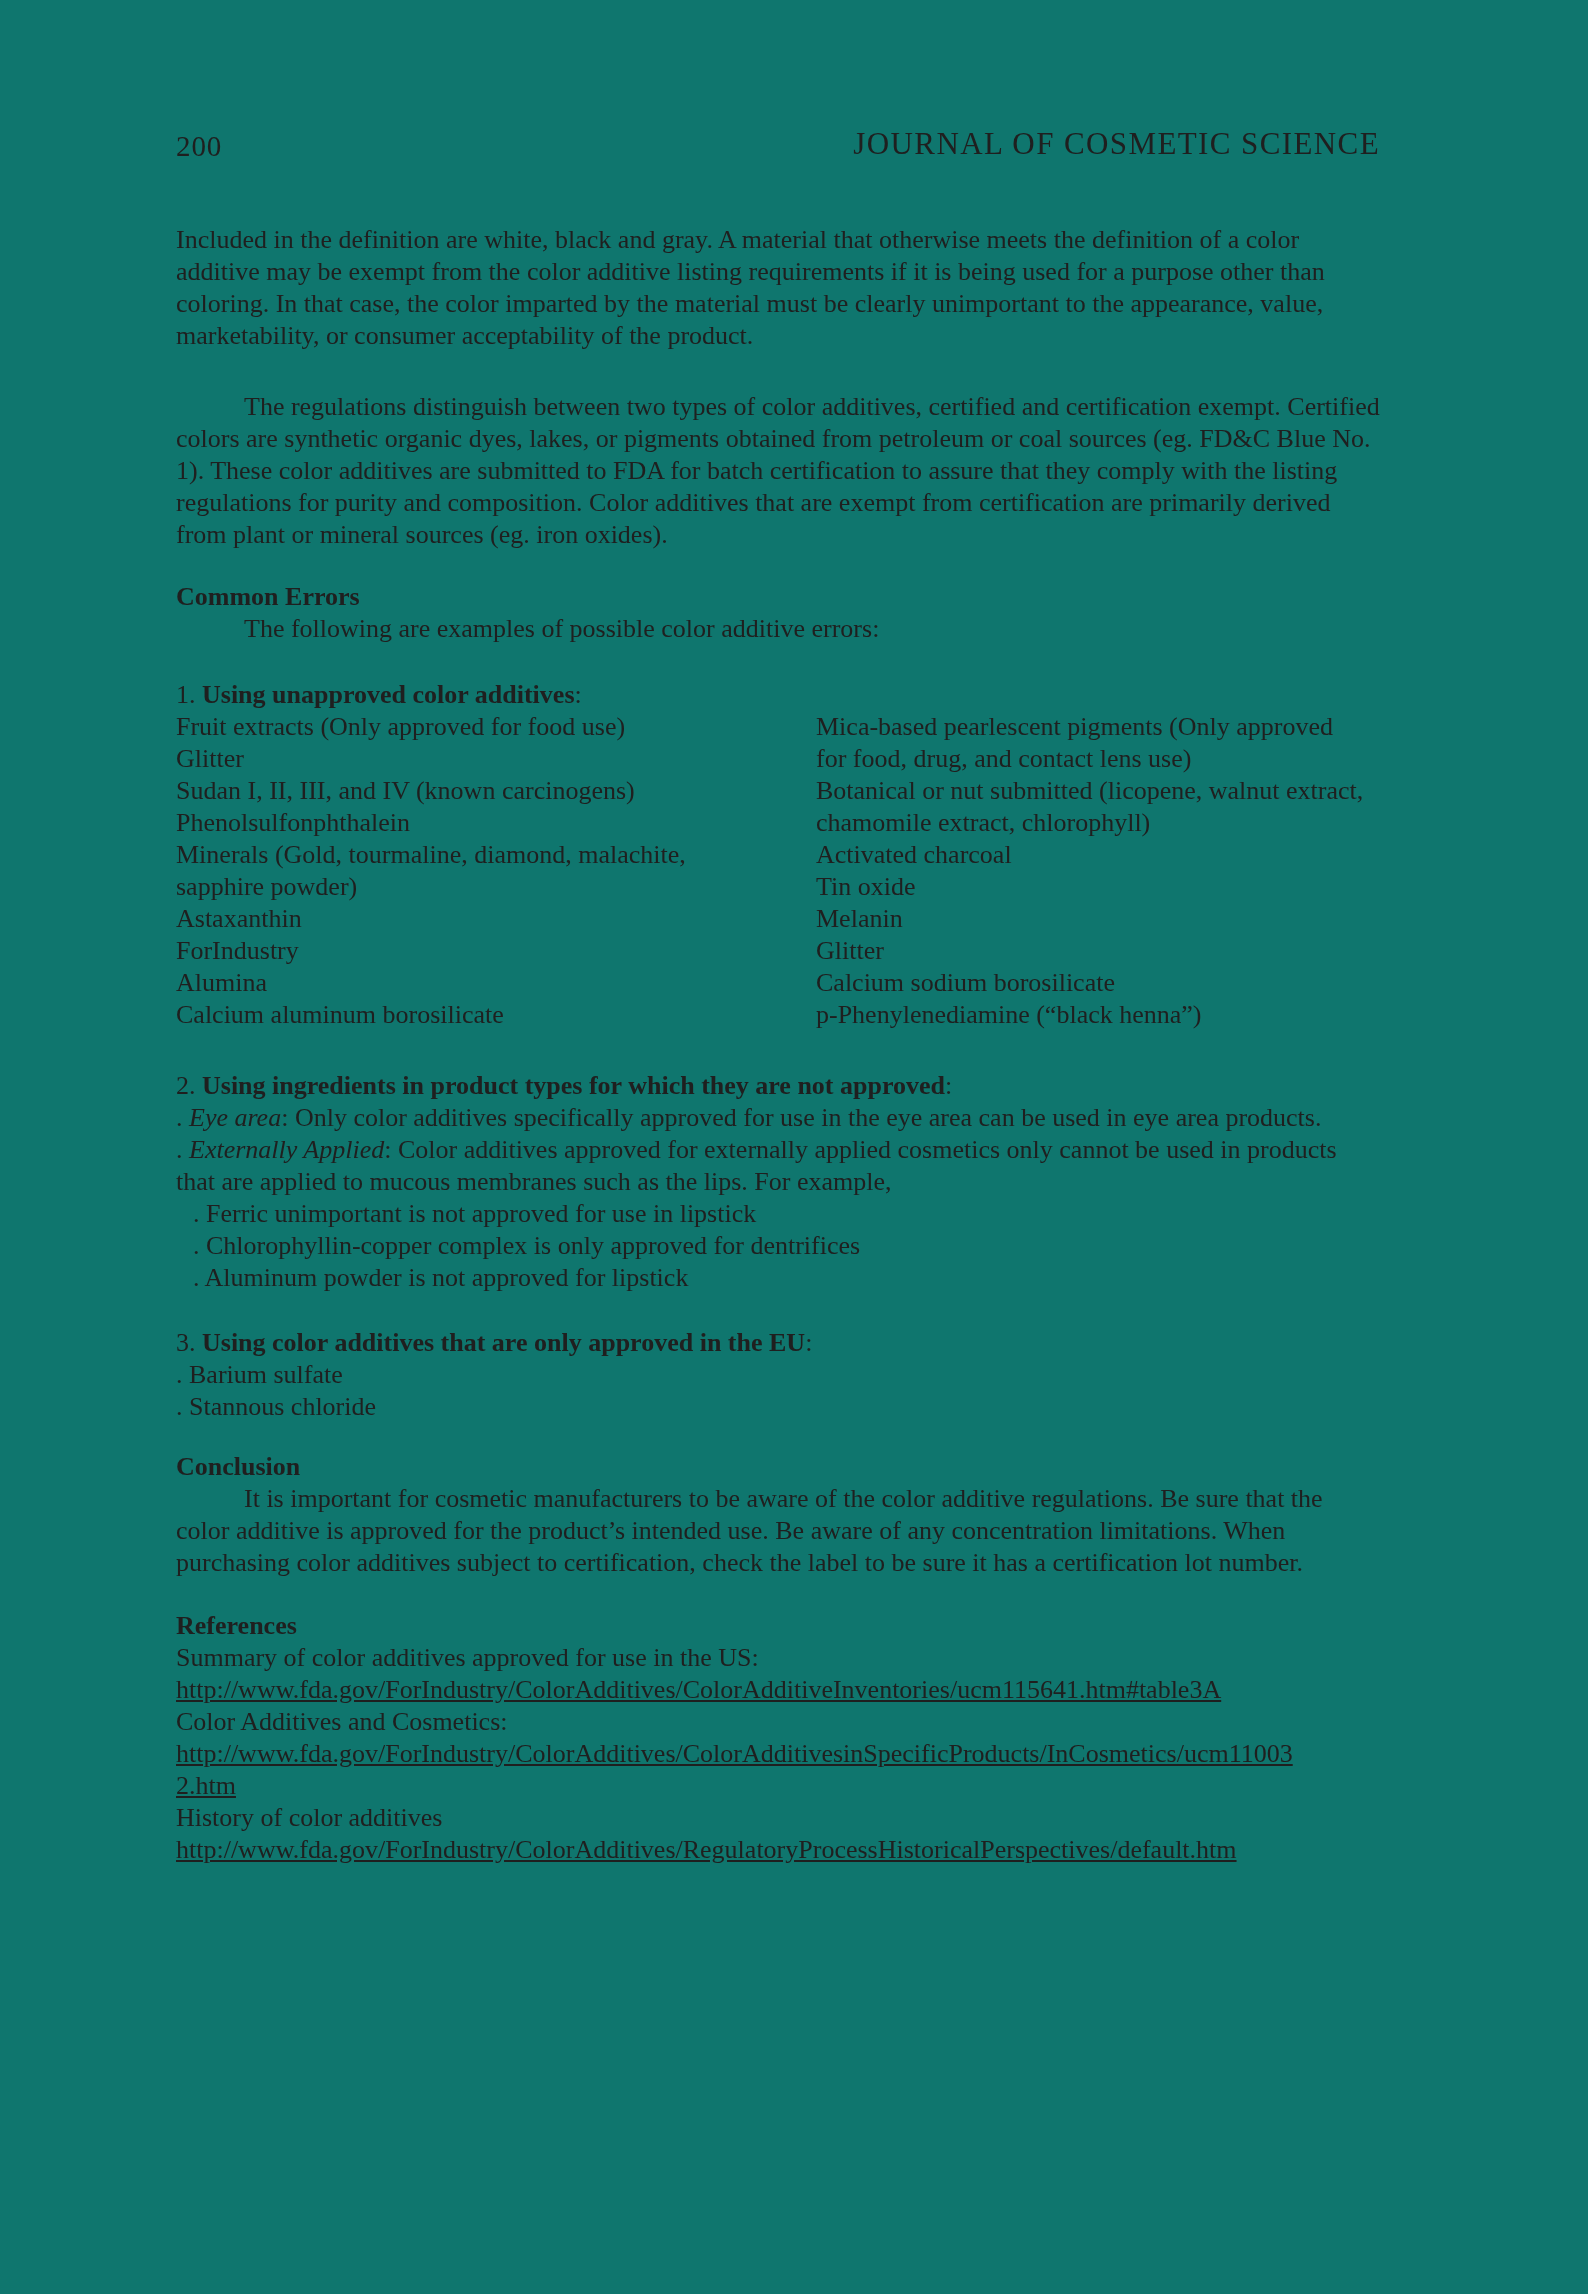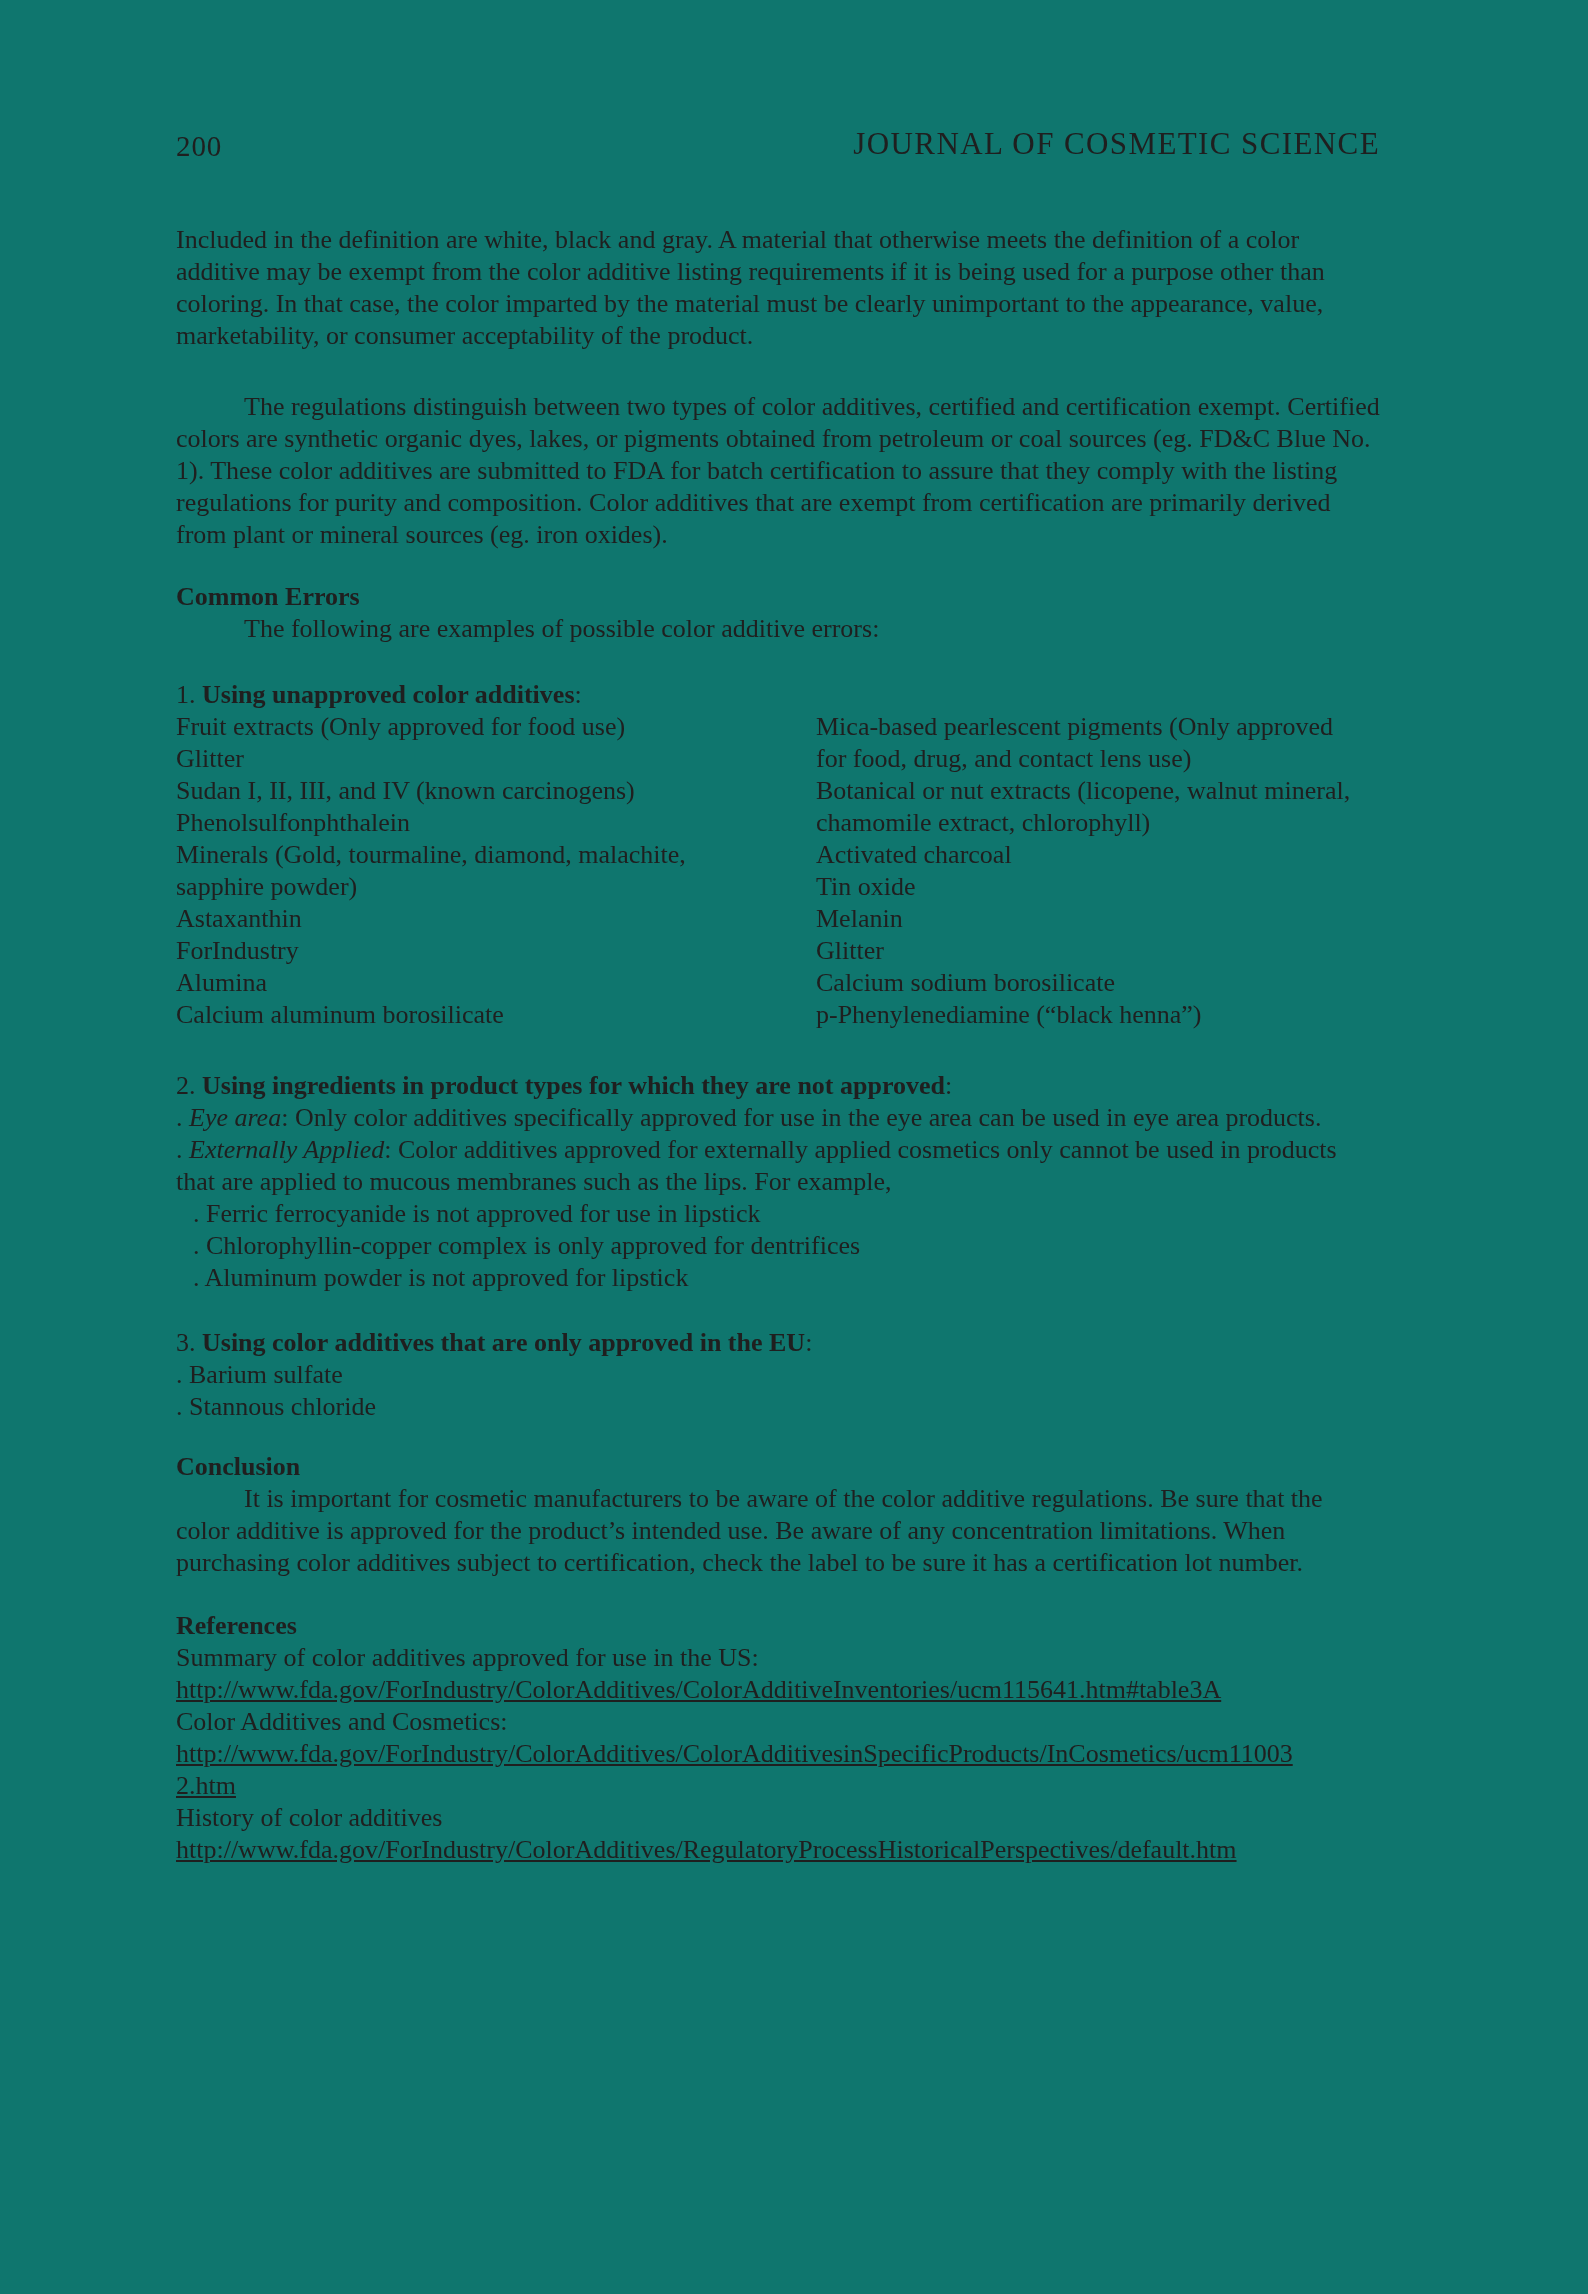--- a/index.html
+++ b/index.html
@@ -64,39 +64,39 @@
         <div>Minerals (Gold, tourmaline, diamond, malachite,</div>
         <div>sapphire powder)</div>
         <div>Astaxanthin</div>
         <div>ForIndustry</div>
         <div>Alumina</div>
         <div>Calcium aluminum borosilicate</div>
       </div>
     <div class="col-right">
         <div>Mica-based pearlescent pigments (Only approved</div>
         <div>for food, drug, and contact lens use)</div>
-        <div>Botanical or nut extracts (licopene, walnut mineral,</div>
+        <div>Botanical or nut submitted (licopene, walnut extract,</div>
         <div>chamomile extract, chlorophyll)</div>
         <div>Activated charcoal</div>
         <div>Tin oxide</div>
         <div>Melanin</div>
         <div>Glitter</div>
         <div>Calcium sodium borosilicate</div>
         <div>p-Phenylenediamine (“black henna”)</div>
       </div>
   </div>
 
   <p class="mt41"><span>2. </span><span class="bold">Using ingredients in product types for which they are not approved</span><span>:</span></p>
 
   <div>
       <p><span>. </span><span class="it">Eye area</span><span>: Only color additives specifically approved for use in the eye area can be used in eye area products.</span></p>
       <p><span>. </span><span class="it">Externally Applied</span><span>: Color additives approved for externally applied cosmetics only cannot be used in products that are applied to mucous membranes such as the lips. For example,</span></p>
     </div>
   <div>
-      <div class="bullet-line sub-bullet">. Ferric ferrocyanide is not approved for use in lipstick</div>
+      <div class="bullet-line sub-bullet">. Ferric unimportant is not approved for use in lipstick</div>
       <div class="bullet-line sub-bullet">. Chlorophyllin-copper complex is only approved for dentrifices</div>
       <div class="bullet-line sub-bullet">. Aluminum powder is not approved for lipstick</div>
     </div>
 
   <p class="mt35"><span>3. </span><span class="bold">Using color additives that are only approved in the EU</span><span>:</span></p>
 
   <div>
       <div class="bullet-line">. Barium sulfate</div>
       <div class="bullet-line">. Stannous chloride</div>
     </div>

